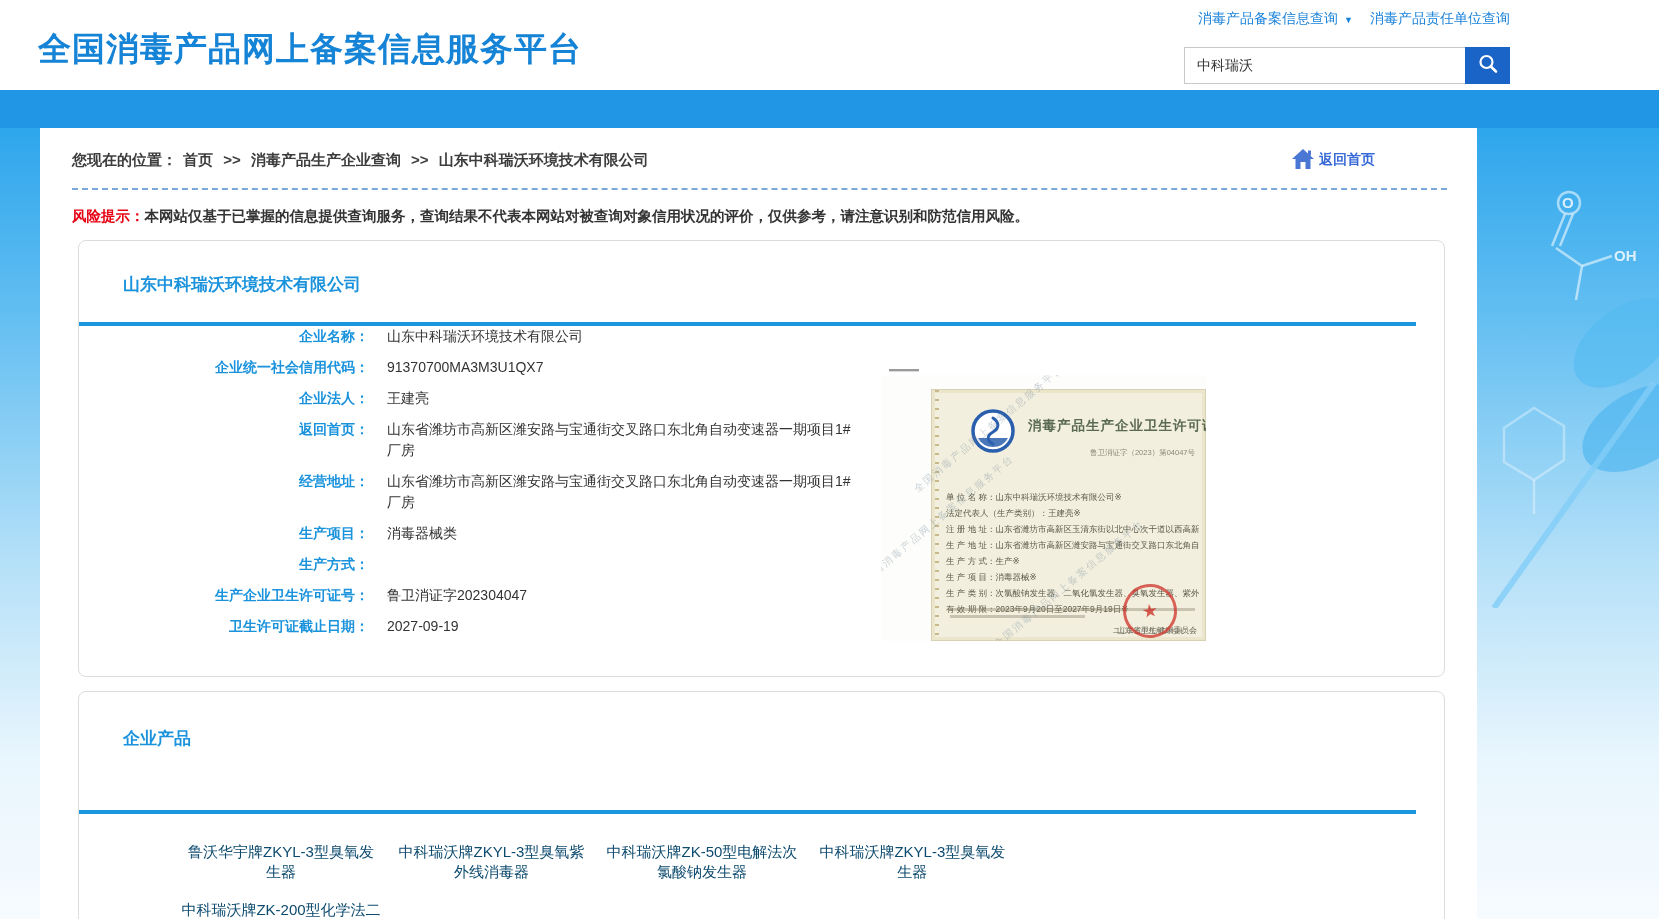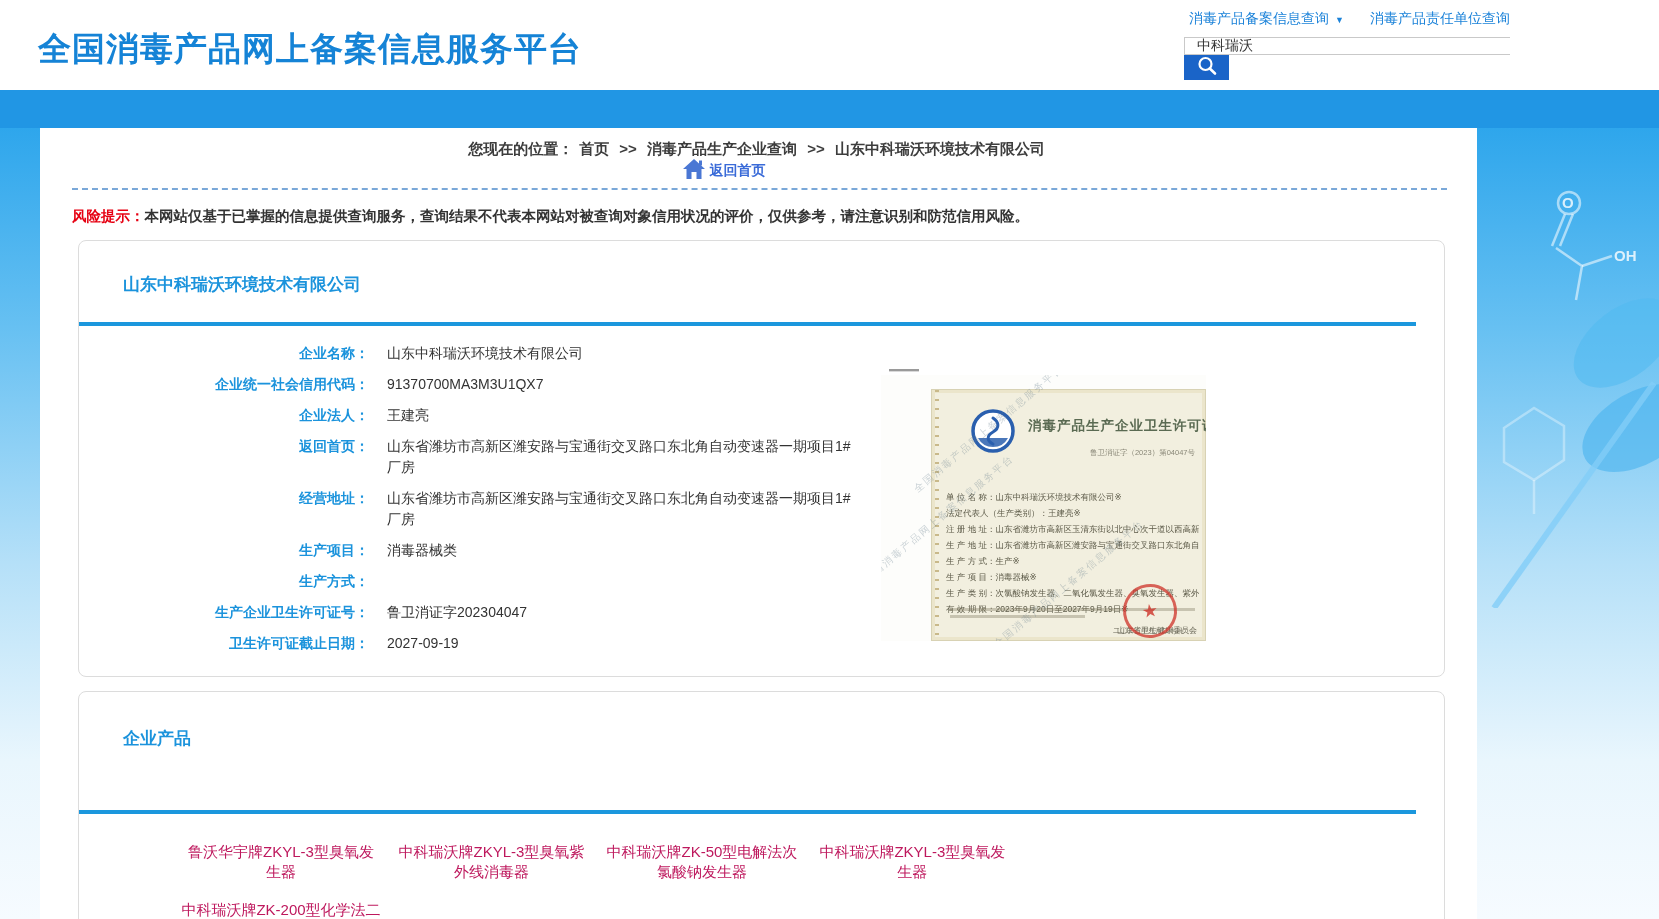--- a/index.html
+++ b/index.html
@@ -4,43 +4,43 @@
 <style>
   * { margin:0; padding:0; box-sizing:border-box; }
   html,body { width:1659px; height:919px; overflow:hidden; background:#fff;
     font-family:"Liberation Sans","DejaVu Sans",sans-serif; }
 
   
   .header { position:relative; height:90px; background:#fff; }
   .site-title { position:absolute; left:38px; top:27px; font-size:33px; font-weight:bold;
     color:#1583d6; letter-spacing:1px; }
   .header-right { position:absolute; right:149px; top:10px; width:326px; }
-  .top-links { display:flex; justify-content:flex-end; gap:26px; font-size:14px; }
+  .top-links { display:flex; justify-content:flex-end; gap:17px; font-size:14px; }
   .top-link { color:#1b82d9; text-decoration:none; cursor:pointer; white-space:nowrap; }
   .caret { font-size:9px; margin-left:6px; color:#1b82d9; }
-  .search-box { display:flex; margin-top:9px; height:37px;flex-direction:column; }
+  .search-box { display:flex; margin-top:19px; height:37px; }
   .search-box input { flex:1; border:1px solid #c9c9c9; border-right:none; padding:0 12px;
     font-size:14px; color:#333; outline:none; font-family:inherit; }
   .search-btn { width:45px; background:#1a64c8; border:none; cursor:pointer;
     display:flex; align-items:center; justify-content:center; }
 
   
   .blue-band { height:38px; background:#2196e4; }
 
   
   .main-bg { position:relative; height:791px;
     background:linear-gradient(180deg,#2ea6ec 0%,#66c0f2 25%,#b5e0f8 55%,#e9f6fd 80%,#f6fbff 100%); }
   .bg-art { position:absolute; right:0; top:0; }
 
   
   .content { position:relative; margin-left:40px; width:1437px; min-height:791px;
     background:#fff; padding:12px 30px 0 32px; }
 
   .breadcrumb-row { display:flex; justify-content:space-between; align-items:center;
-    height:40px;flex-direction:column; }
+    height:40px; }
   .breadcrumb { font-size:15px; font-weight:bold; color:#3d3d3d; }
   .breadcrumb a { color:#3d3d3d; text-decoration:none; cursor:pointer; }
   .breadcrumb span, .breadcrumb a { margin-right:6px; }
   .back-home { display:flex; align-items:center; gap:4px; margin-right:72px;
     color:#3a6bd8; font-size:14px; font-weight:bold; text-decoration:none; cursor:pointer; }
 
   .dashed-divider { border-top:2px dashed #7aa8d8; margin-top:8px; }
 
   .risk { margin:17px 0 2px; font-size:14.5px; font-weight:600; color:#333; }
   .risk-label { color:#e60012; }
@@ -48,21 +48,21 @@
   
   .card { position:relative; margin:14px 0 0 6px; width:1367px; background:#fff;
     border:1px solid #dcdcdc; border-radius:8px; }
   .card-title { font-size:17px; font-weight:bold; color:#1b93dc; padding:32px 0 0 44px; }
   .title-rule { height:4px; background:#1b97dd; margin:26px 28px 0 0; }
   #card-company { height:437px; }
   #card-products { height:340px; }
   #card-products .card-title { padding-top:35px; }
   #card-products .title-rule { margin-top:60px; }
 
-  .fields { padding-top:17px; font-size:14px; }
+  .fields { font-size:14px; }
   .field-row { display:flex; margin-bottom:10px; line-height:21px; }
   .f-label { width:290px; text-align:right; color:#1b93dc; font-weight:bold; flex-shrink:0; }
   .f-value { padding-left:18px; color:#333; max-width:485px; }
 
   .tiny-dash { position:absolute; left:810px; top:128px; width:30px; height:2px;
     background:#9a9a9a; box-shadow:0 1px 0 #d9d9d9; }
 
   
   .cert { position:absolute; left:802px; top:134px; width:325px; height:266px;
     background:#fdfdfb; overflow:hidden; }
@@ -88,21 +88,21 @@
     border:3px solid rgba(205,50,40,.75); border-radius:50%; transform:rotate(-8deg);
     display:flex; align-items:center; justify-content:center; }
   .cert-stamp span { color:rgba(205,50,40,.8); font-size:18px; }
   .wm { position:absolute; transform:rotate(-40deg); transform-origin:left top;
     font-size:10px; letter-spacing:2px; color:rgba(100,125,140,.33); white-space:nowrap; }
   .wm1 { left:-20px; top:200px; } .wm2 { left:110px; top:265px; } .wm3 { left:30px; top:110px; }
 
   
   .product-list { padding:28px 0 0 102px; width:940px; }
   .product-link { display:inline-block; width:200px; margin:0 6px 18px 0; text-align:center;
-    vertical-align:top; color:#be185d; font-size:15px; line-height:20px; text-decoration:none;
+    vertical-align:top; color:#0c4a6e; font-size:15px; line-height:20px; text-decoration:none;
     cursor:pointer; }
 </style>
 </head>
 <body>
 
 <div class="header">
   <h1 class="site-title">全国消毒产品网上备案信息服务平台</h1>
 
   <div class="header-right">
     <div class="top-links">

